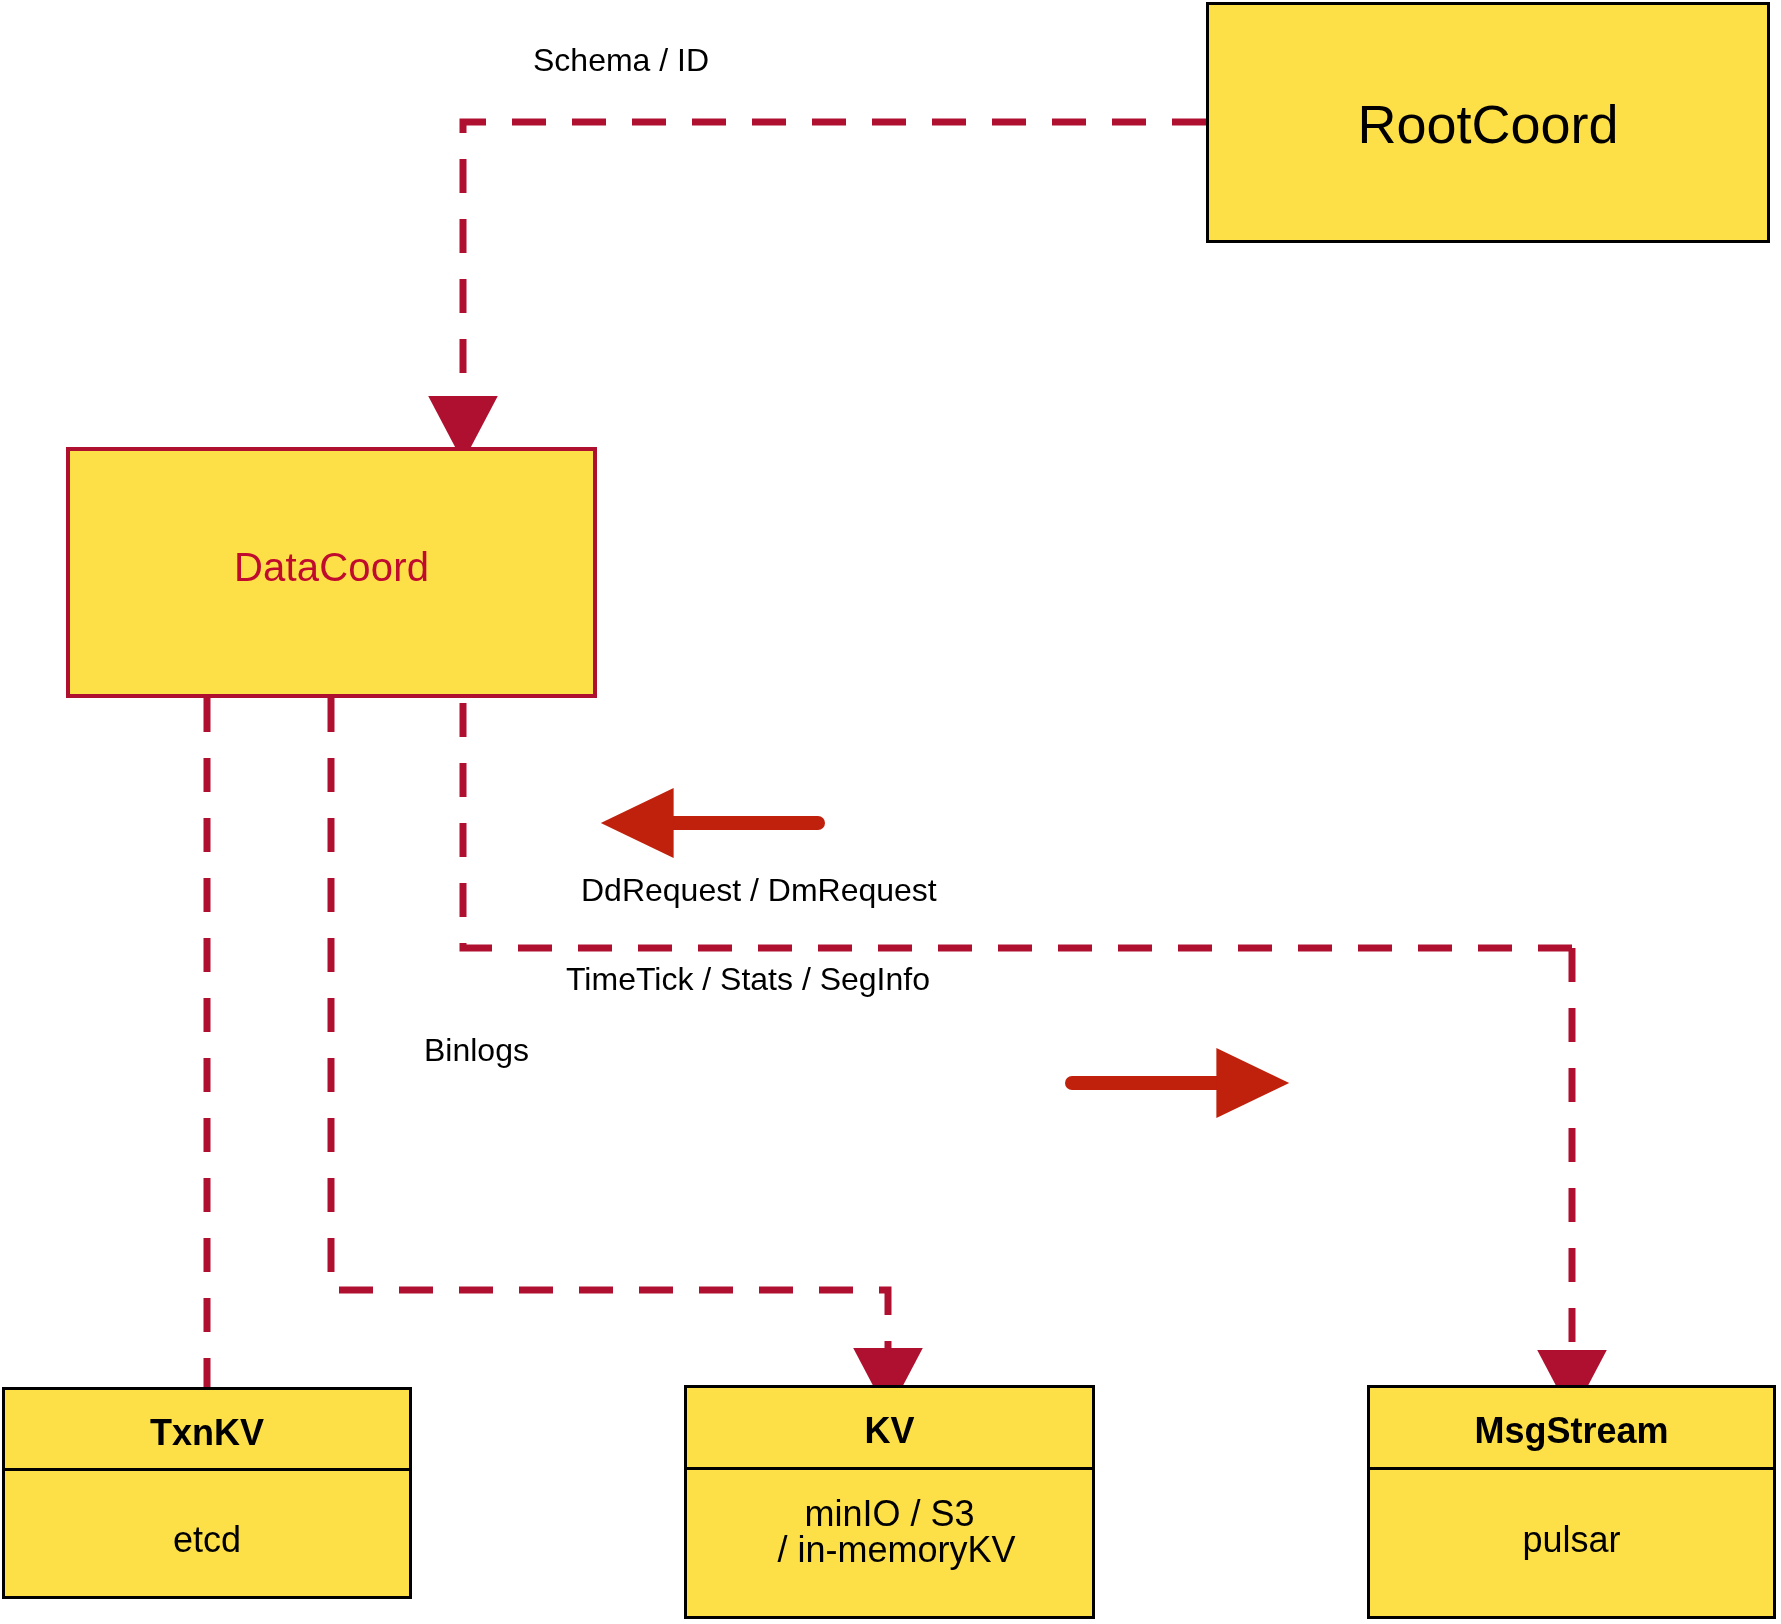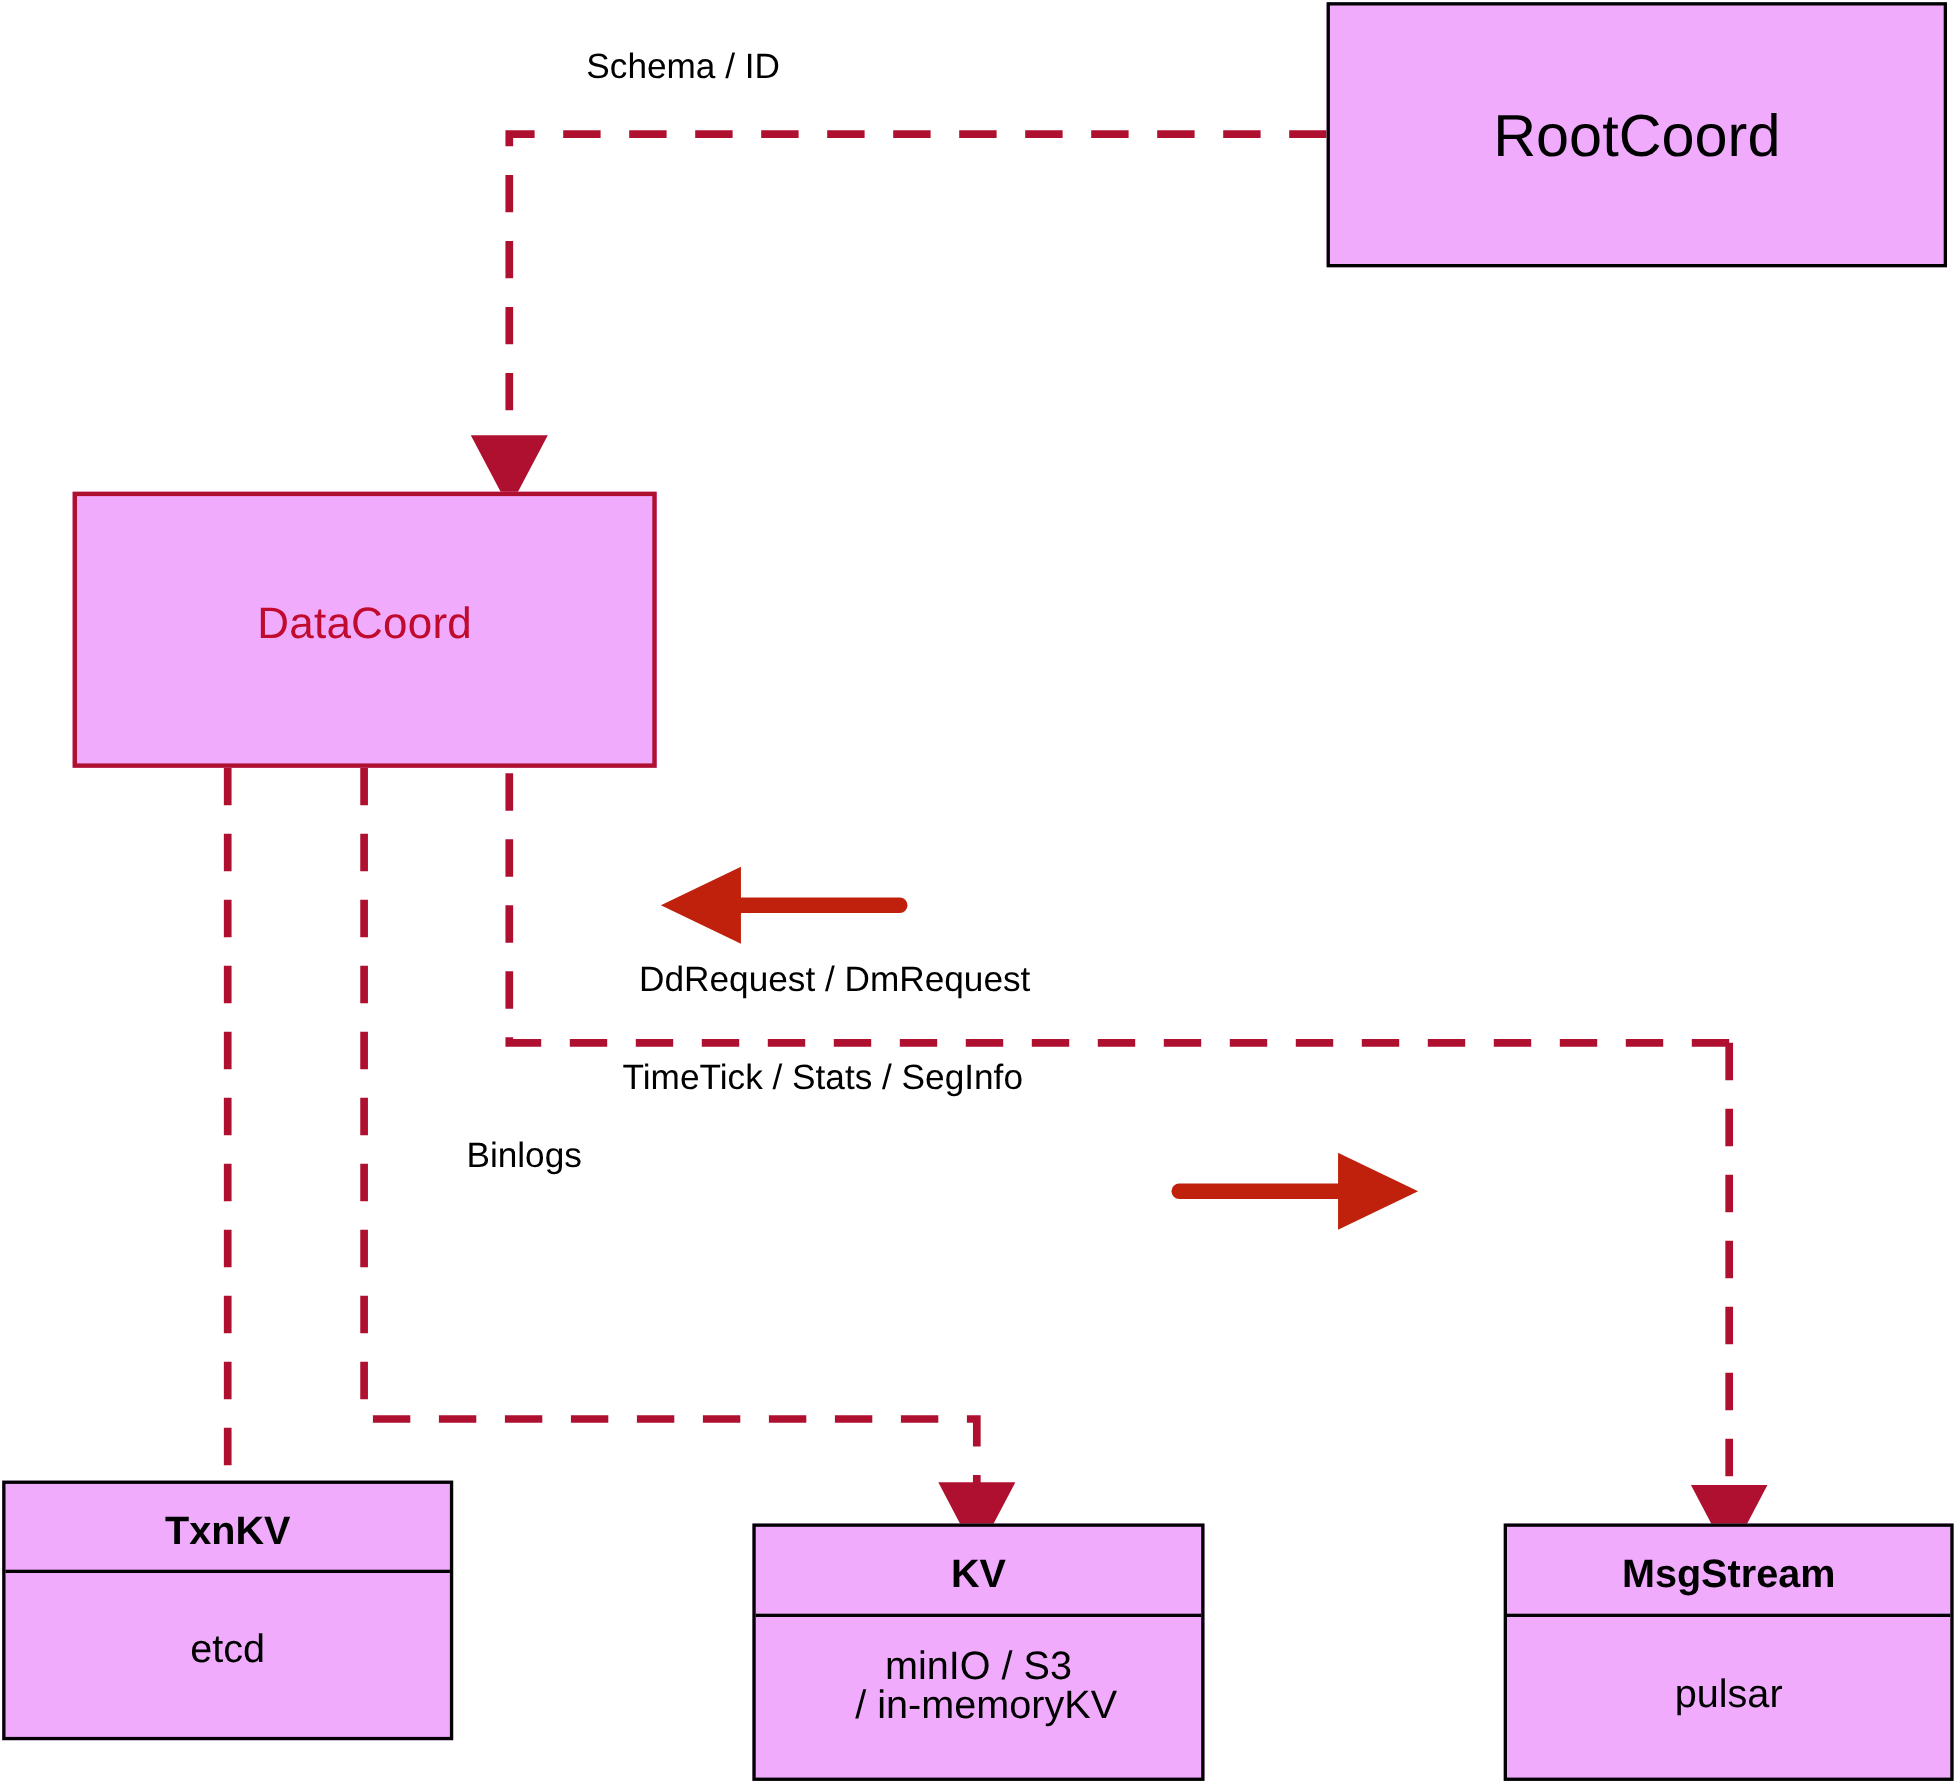--- a/index.html
+++ b/index.html
@@ -20,21 +20,21 @@
   svg.diagram {
     position: absolute;
     top: 0;
     left: 0;
     width: 1781px;
     height: 1624px;
   }
   .node-box {
     position: absolute;
     box-sizing: border-box;
-    background: #f0abfc;
+    background: #fde047;
   }
   .node-plain {
     border: 3px solid #000000;
   }
   .node-accent {
     border: 4px solid #B01030;
   }
   .node-label-center {
     position: absolute;
     left: 0;
@@ -123,21 +123,21 @@
   </svg>
 
   <div class="node-box node-plain" style="left:1206px; top:2px; width:564px; height:241px;">
     <div class="node-label-center title-plain" style="top:88px;">RootCoord</div>
   </div>
 
   <div class="node-box node-accent" style="left:66px; top:447px; width:531px; height:251px;">
     <div class="node-label-center title-accent" style="top:94px;">DataCoord</div>
   </div>
 
-  <div class="node-box node-plain" style="left:2px; top:1346px; width:410px; height:236px;">
+  <div class="node-box node-plain" style="left:2px; top:1387px; width:410px; height:212px;">
     <div class="node-label-center hdr-bold" style="top:22px;">TxnKV</div>
     <div class="divider" style="top:78px;"></div>
     <div class="node-label-center body-plain" style="top:124px;">etcd</div>
   </div>
 
   <div class="node-box node-plain" style="left:684px; top:1385px; width:411px; height:234px;">
     <div class="node-label-center hdr-bold" style="top:22px;">KV</div>
     <div class="divider" style="top:79px;"></div>
     <div class="node-label-center body-plain" style="top:100px;">minIO / S3</div>
     <div class="node-label-center body-plain" style="top:136px;padding-left:14px;">/ in-memoryKV</div>

